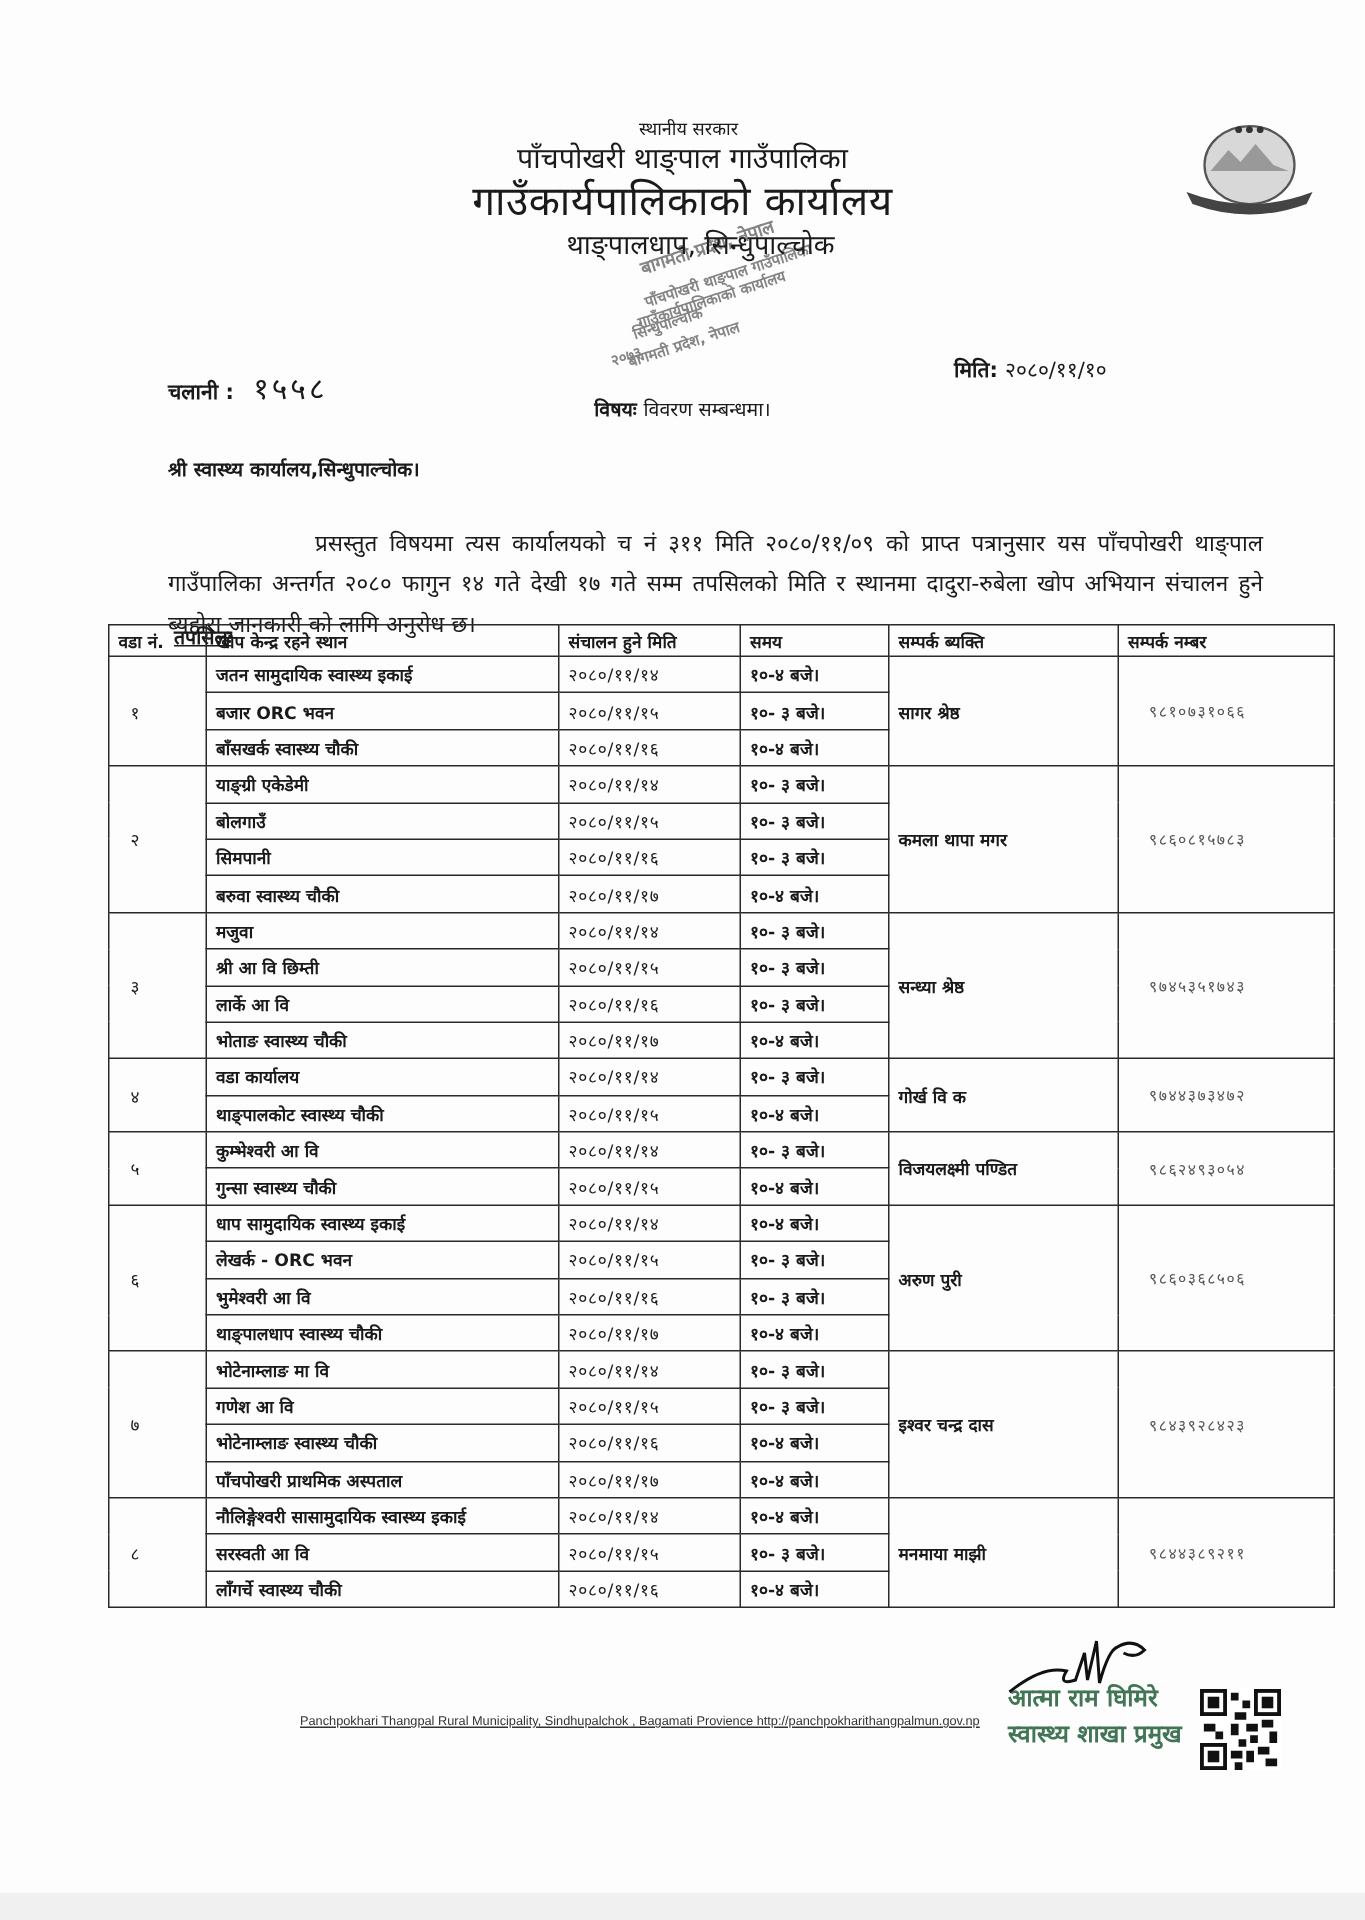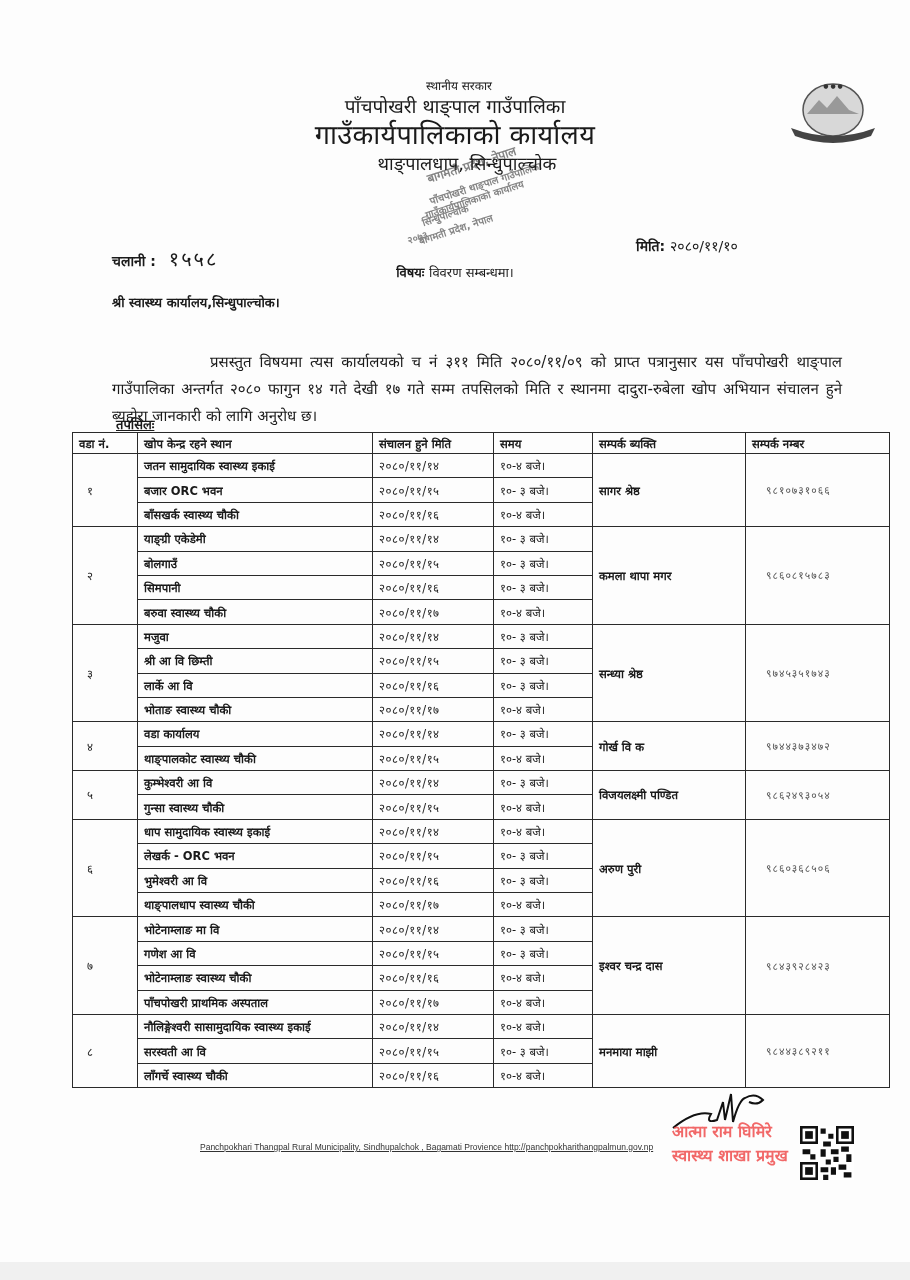--- a/index.html
+++ b/index.html
@@ -18,44 +18,44 @@
     border-radius: 50%; opacity: 0.55;
   }
   .stamp-text { position:absolute; font-size: 10px; font-weight: bold; color:#222; transform: rotate(-18deg); white-space: nowrap; }
   .logo { position: absolute; left: 785px; top: 70px; width: 96px; height: 80px; }
   .meta-left { position: absolute; left: 112px; top: 245px; font-size: 14px; font-weight: bold; }
   .meta-left .num { font-size: 20px; font-weight: normal; margin-left: 8px; letter-spacing: 2px; }
   .meta-right { position: absolute; left: 636px; top: 236px; font-size: 14px; font-weight: bold; }
   .meta-right .val { font-weight: normal; }
   .subject { position: absolute; left: 0; width: 910px; top: 263px; text-align: center; font-size: 13px; font-weight: bold; }
   .subject .val { font-weight: normal; }
-  .addressee { position: absolute; left: 112px; top: 293px; font-size: 13px; font-weight: bold; }
+  .addressee { position: absolute; left: 112px; top: 303px; font-size: 13px; font-weight: bold; }
   .body-text { position: absolute; left: 112px; top: 337px; width: 730px; font-size: 15px; line-height: 27px; margin-top: 12px; }
   .body-text p { margin: 0; text-indent: 98px; text-align: justify; }
   .tapasil { position: absolute; left: 116px; top: 415px; font-size: 13px; font-weight: bold; text-decoration: underline; }
   table.sched {
-    position: absolute; left: 72px; top: 432px; width: 818px;
+    position: absolute; left: 72px; top: 416px; width: 818px;
     border-collapse: collapse; font-size: 11.5px;
   }
   table.sched td, table.sched th {
     border: 1px solid #2a2a2a; padding: 0 6px; height: 23.4px; text-align: left; vertical-align: middle;
     font-weight: bold;
   }
   table.sched th { font-weight: bold; height: 20px; }
   table.sched td.ward, table.sched th.ward { width: 44px; text-align: left; padding-left: 14px; font-weight: normal; }
   table.sched th.ward { padding-left: 6px; font-weight: bold; }
   table.sched td.place { width: 222px; }
   table.sched td.date { width: 108px; font-weight: normal; letter-spacing: 0.5px; }
-  table.sched td.time { width: 86px; font-weight: normal; }
+  table.sched td.time { width: 86px; font-weight: bold; }
   table.sched td.person { width: 140px; }
   table.sched td.phone { font-weight: normal; color: #555; font-size: 10.5px; letter-spacing: 1px; padding-left: 20px; }
   .footer { position: absolute; left: 200px; top: 1141px; width: 440px; text-align: center; font-family: "Liberation Sans", sans-serif; font-size: 8.5px; line-height: 13px; color:#333; }
   .footer .line1 { white-space: nowrap; text-decoration: underline; }
   .signature { position: absolute; left: 665px; top: 1080px; width: 120px; height: 60px; }
-  .sig-stamp { position: absolute; left: 672px; top: 1120px; color: #ef4444; font-size: 16px; line-height: 24px; font-weight: bold; opacity: 0.8; }
+  .sig-stamp { position: absolute; left: 672px; top: 1120px; color: #14532d; font-size: 16px; line-height: 24px; font-weight: bold; opacity: 0.8; }
   .qr { position: absolute; left: 800px; top: 1126px; width: 54px; height: 54px; }
   .bottom-band { position: absolute; left: 0; top: 1262px; width: 910px; height: 18px; background: #f0f0f0; }
 </style>
 </head>
 <body>
 
 <div class="page">
 
   <svg class="logo" viewBox="0 0 96 80">
     <ellipse cx="48" cy="40" rx="30" ry="26" fill="#d8d8d8" stroke="#555" stroke-width="1.5"></ellipse>

